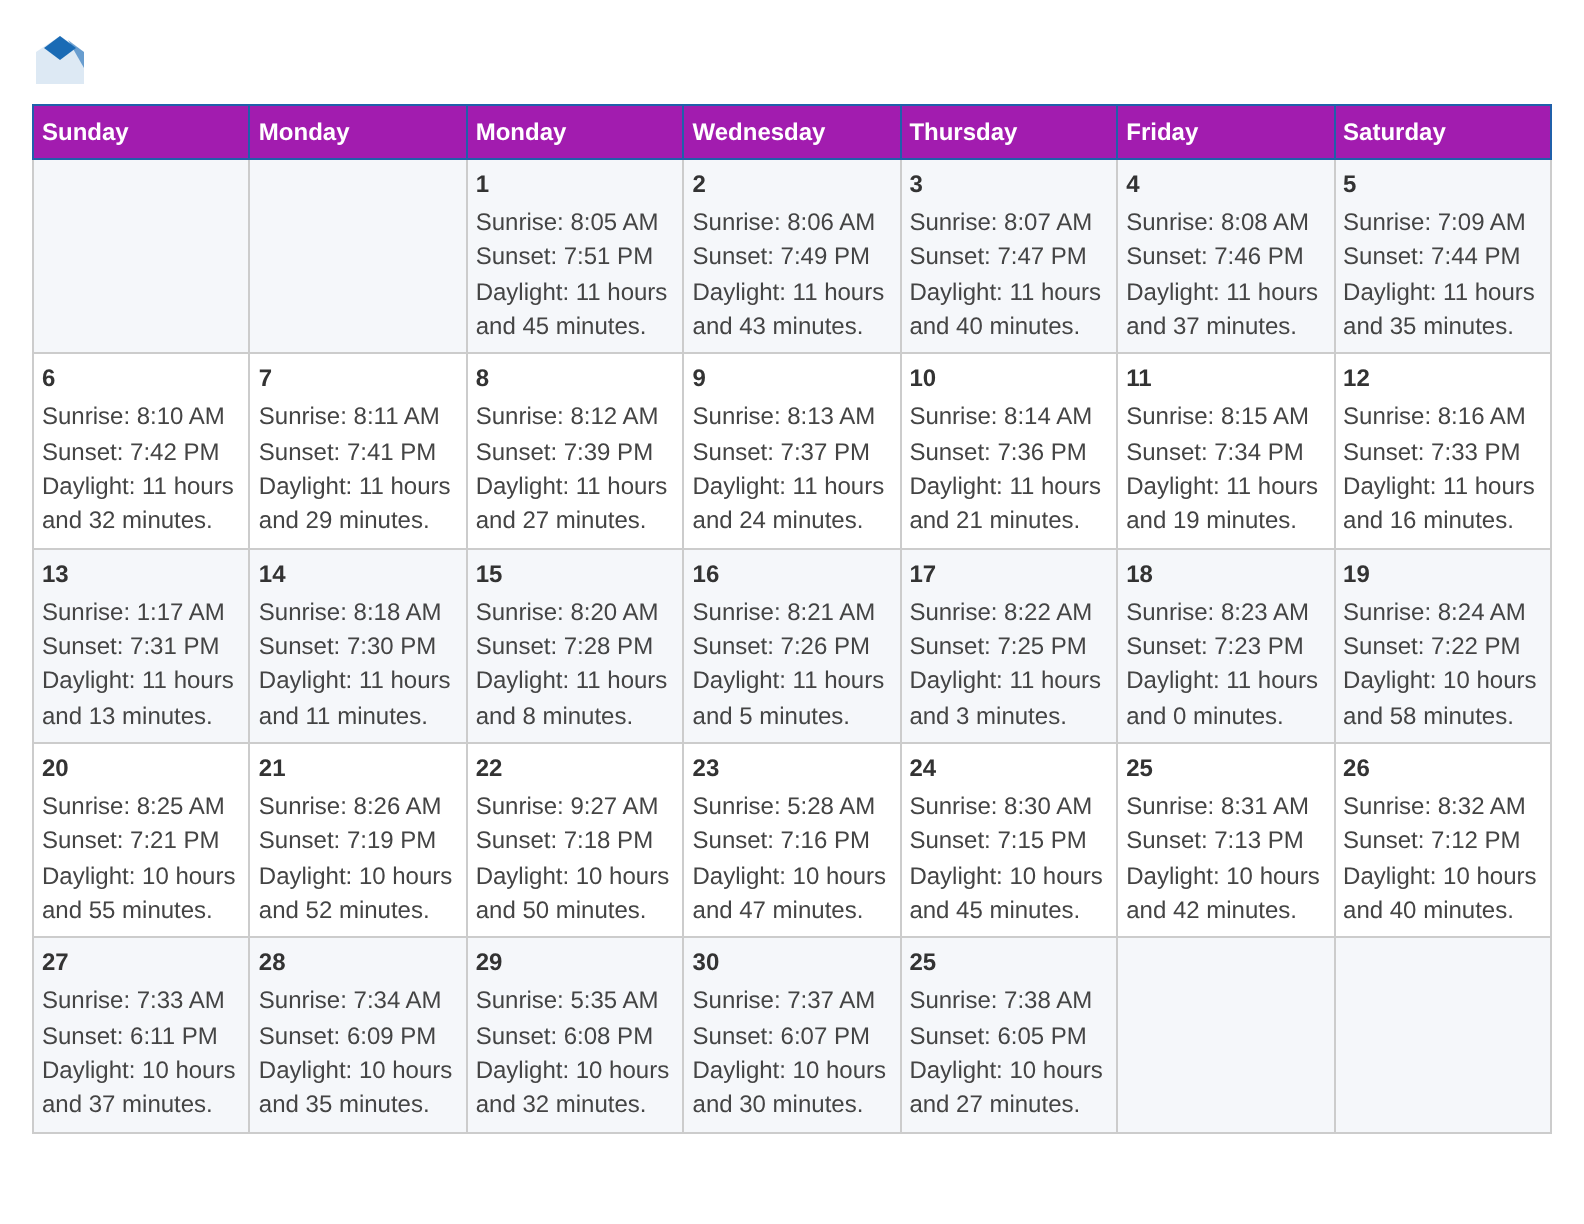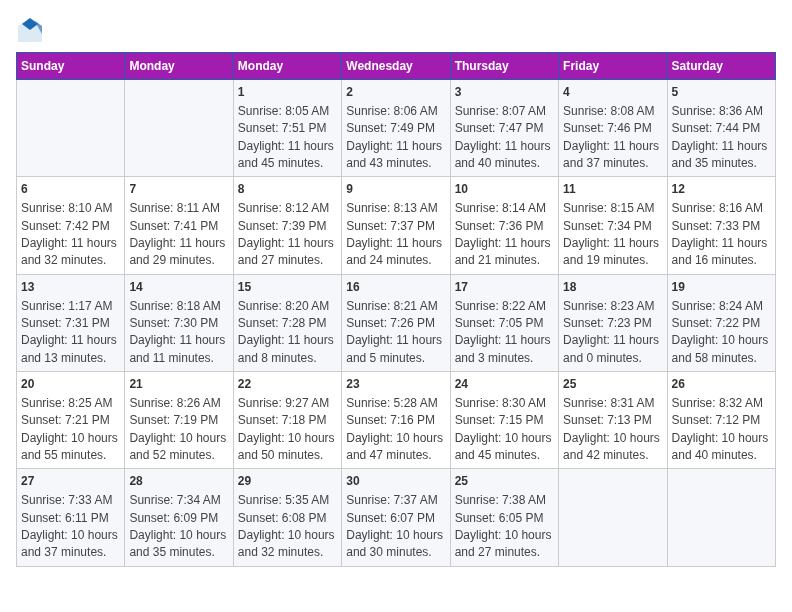--- a/index.html
+++ b/index.html
@@ -143,21 +143,21 @@
 Daylight: 11 hours and 40 minutes.</div>
         </td>
         <td>
           <span class="day-num">4</span>
           <div class="day-detail">Sunrise: 8:08 AM
 Sunset: 7:46 PM
 Daylight: 11 hours and 37 minutes.</div>
         </td>
         <td>
           <span class="day-num">5</span>
-          <div class="day-detail">Sunrise: 8:36 AM
+          <div class="day-detail">Sunrise: 7:09 AM
 Sunset: 7:44 PM
 Daylight: 11 hours and 35 minutes.</div>
         </td>
       </tr>
       <tr>
         <td>
           <span class="day-num">6</span>
           <div class="day-detail">Sunrise: 8:10 AM
 Sunset: 7:42 PM
 Daylight: 11 hours and 32 minutes.</div>
@@ -220,21 +220,21 @@
         </td>
         <td>
           <span class="day-num">16</span>
           <div class="day-detail">Sunrise: 8:21 AM
 Sunset: 7:26 PM
 Daylight: 11 hours and 5 minutes.</div>
         </td>
         <td>
           <span class="day-num">17</span>
           <div class="day-detail">Sunrise: 8:22 AM
-Sunset: 7:05 PM
+Sunset: 7:25 PM
 Daylight: 11 hours and 3 minutes.</div>
         </td>
         <td>
           <span class="day-num">18</span>
           <div class="day-detail">Sunrise: 8:23 AM
 Sunset: 7:23 PM
 Daylight: 11 hours and 0 minutes.</div>
         </td>
         <td>
           <span class="day-num">19</span>

